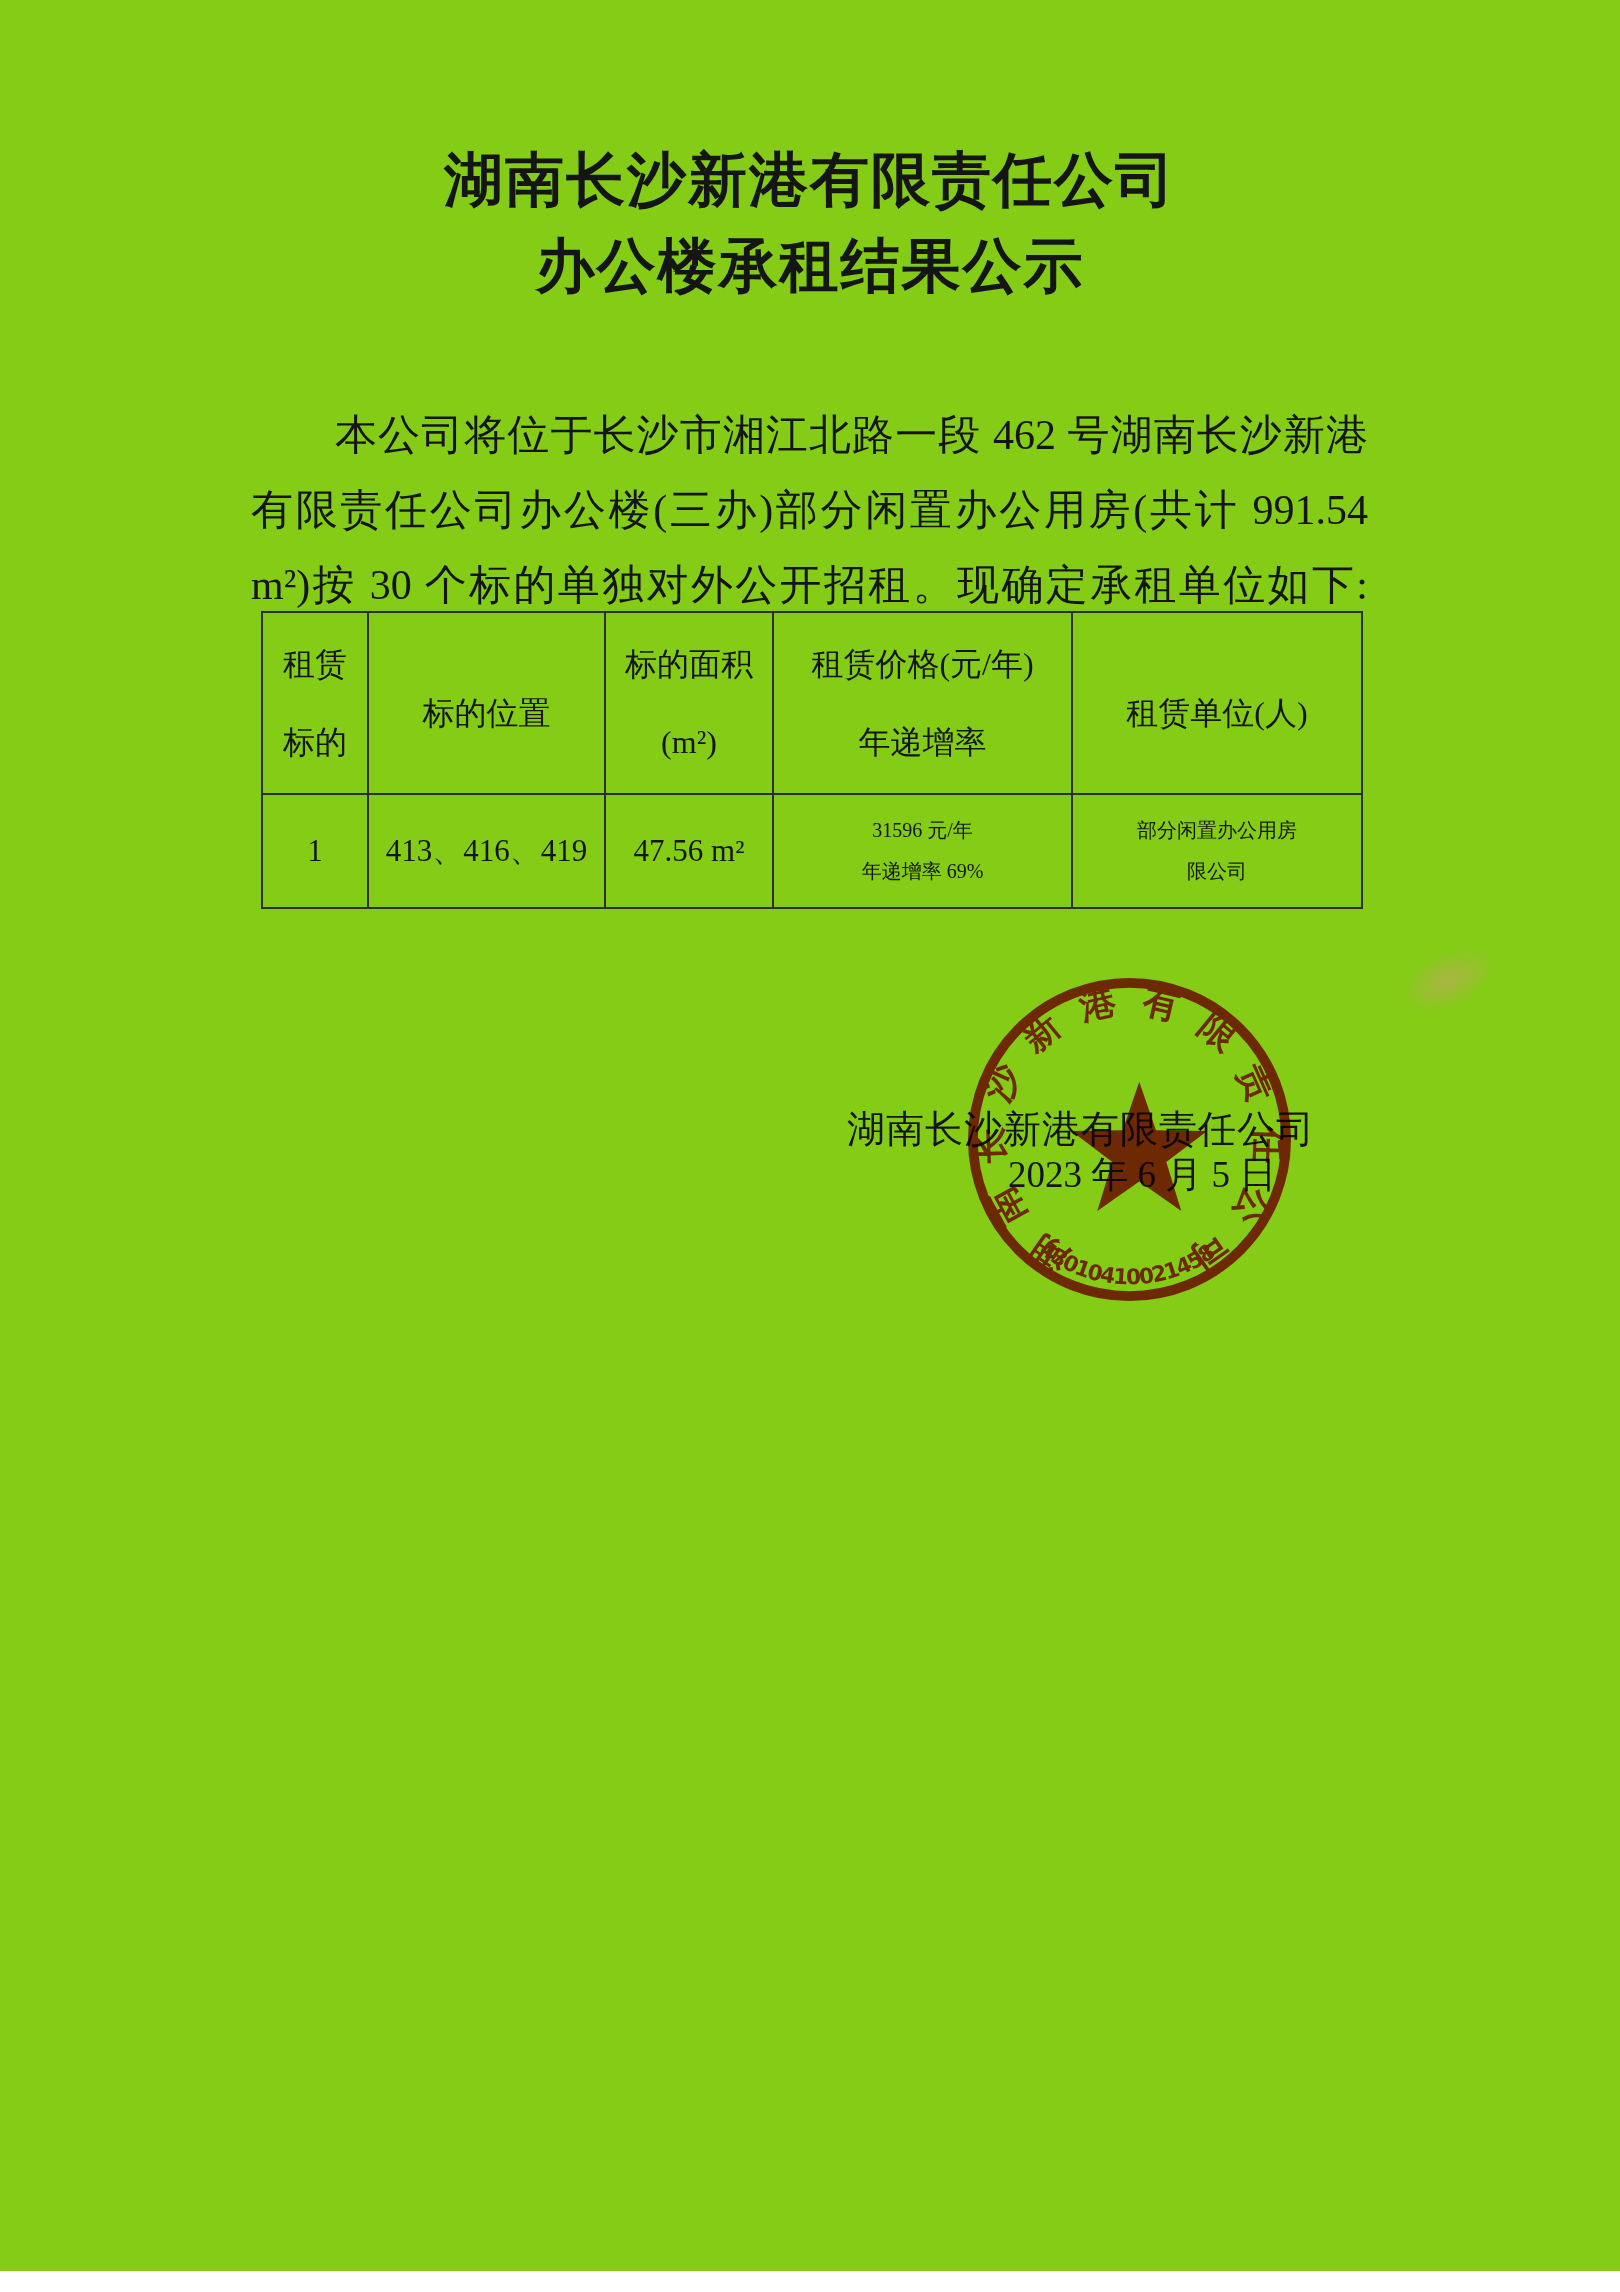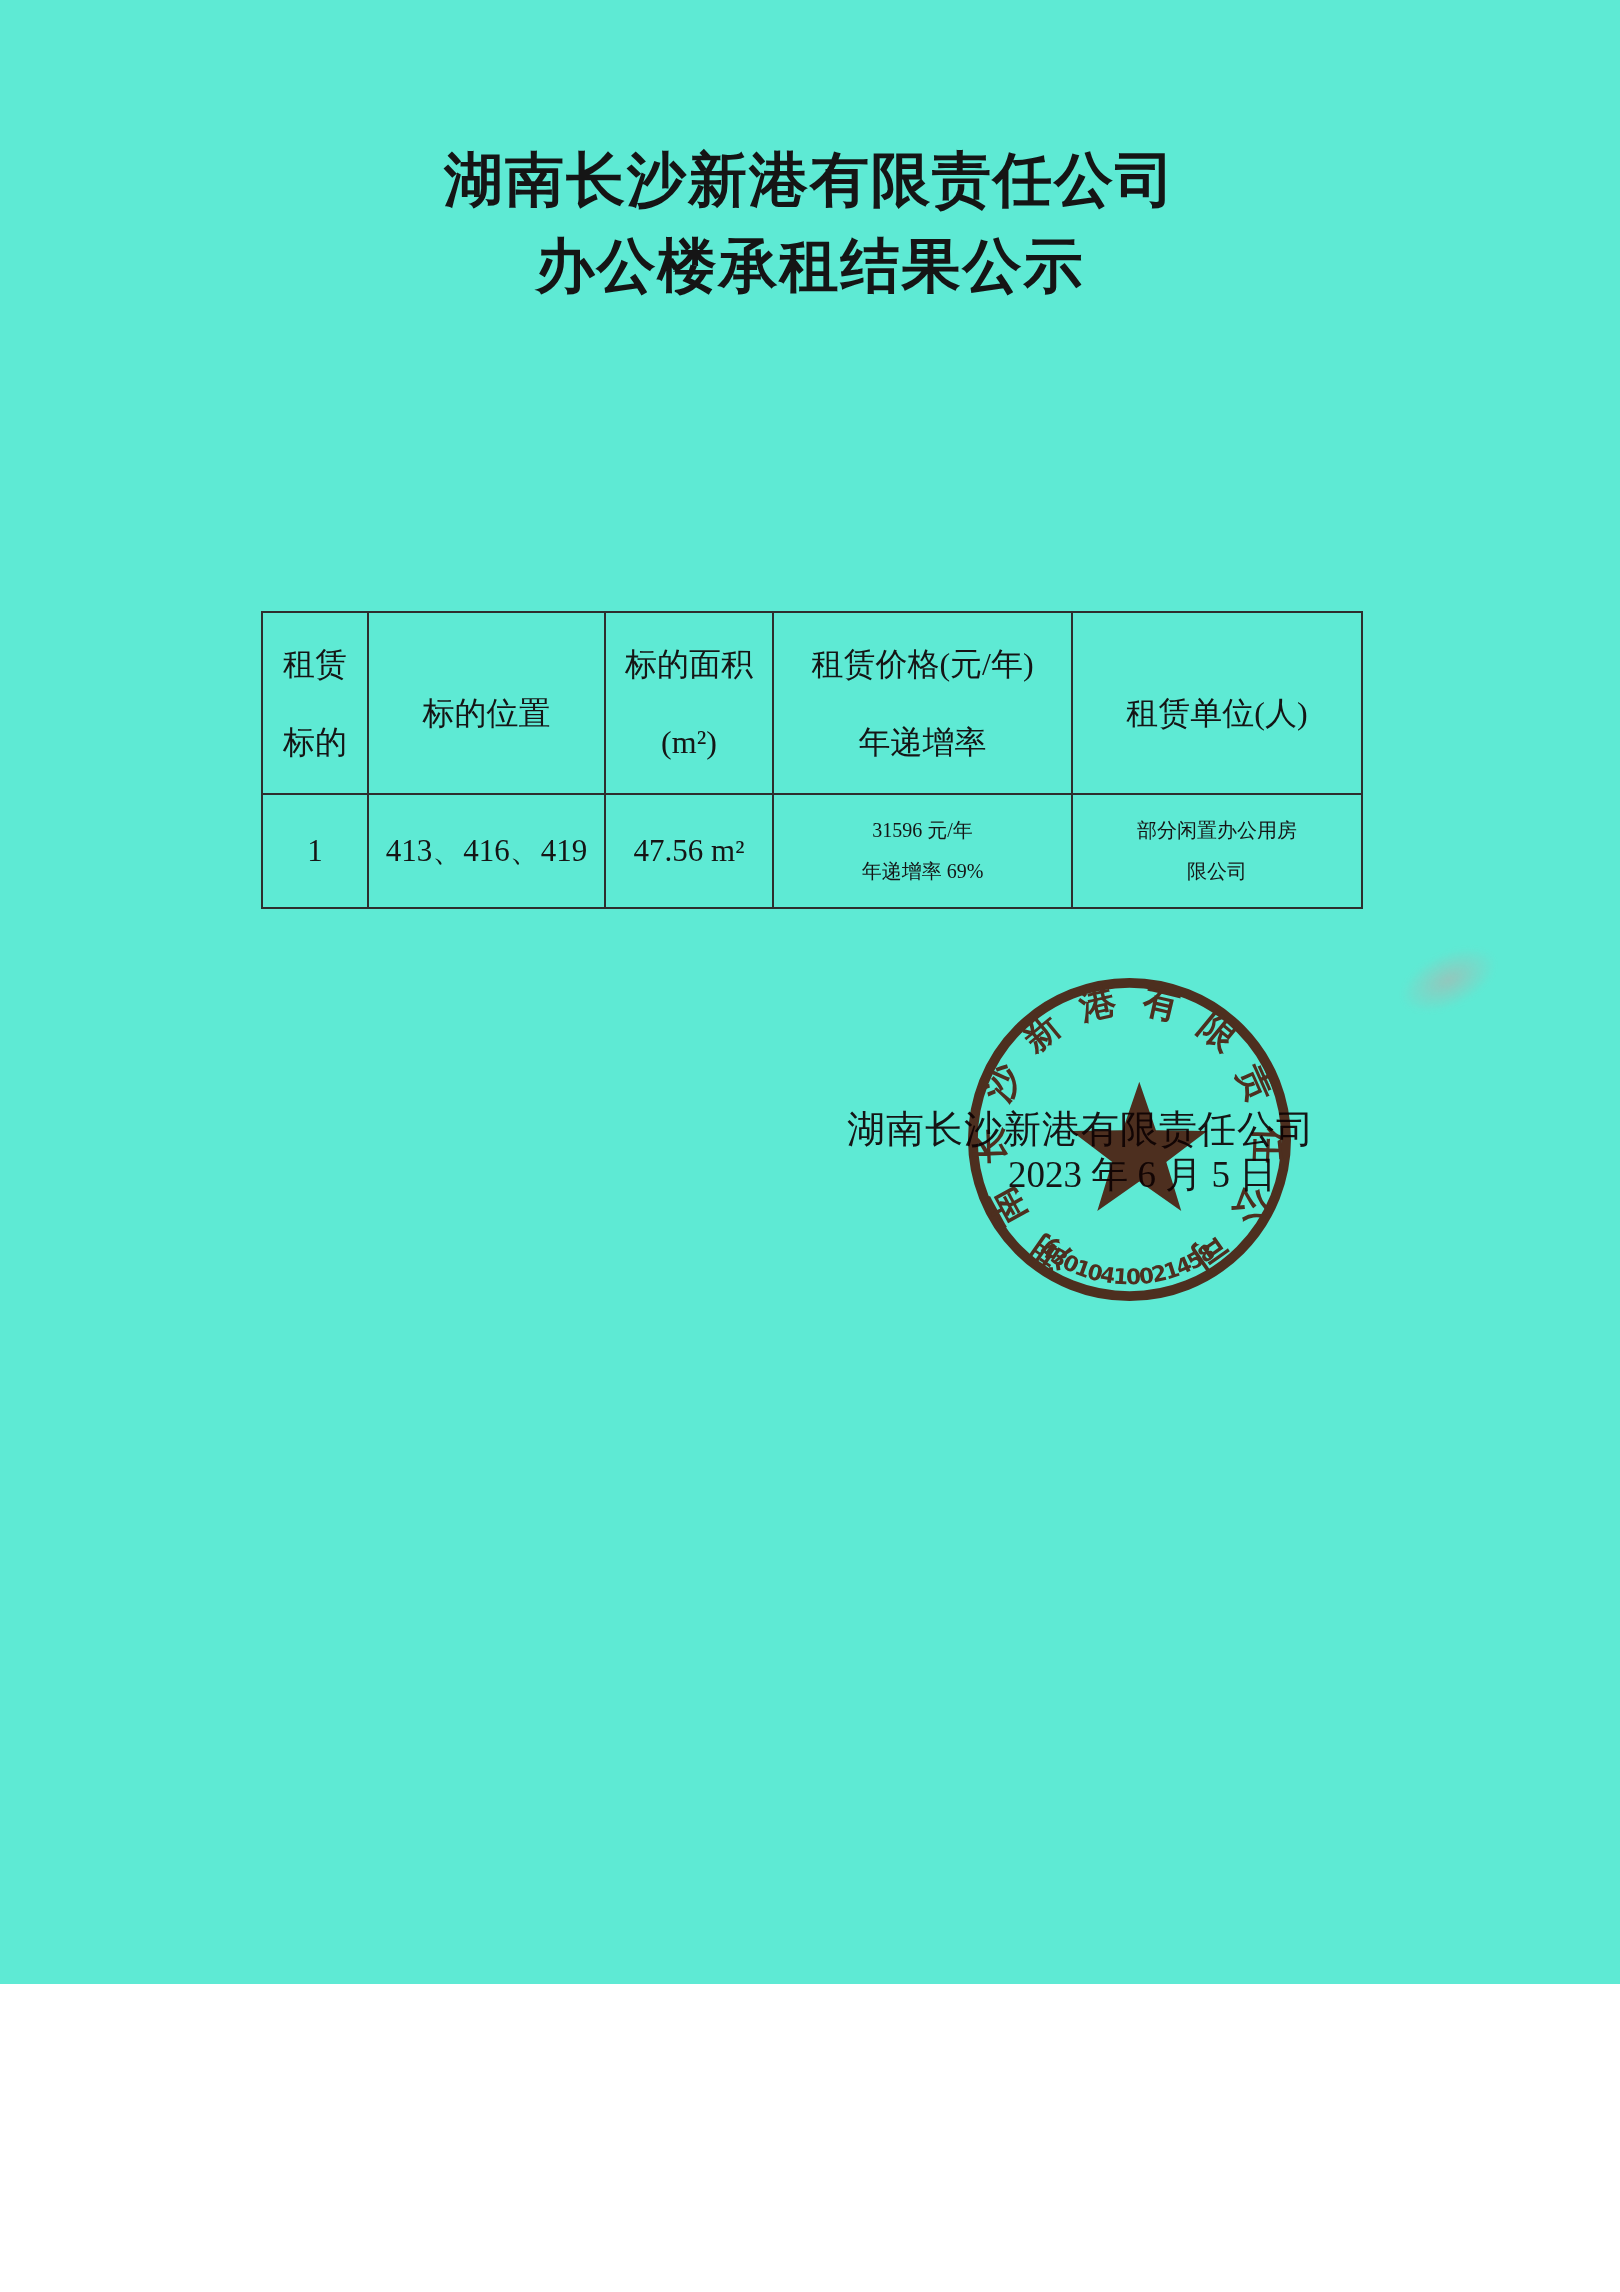--- a/index.html
+++ b/index.html
@@ -1,19 +1,19 @@
 <!DOCTYPE html>
 <html style="--seal-color: #cf2a1c;"><head>
 <meta charset="utf-8">
 <style>
   :root { --seal-color:#cf2a1c; --ink:#151515; }
   html,body { margin:0; padding:0; background:#ffffff; }
   .page {
-    position:relative; width:1620px; height:1984px;
-    background:#5eead4; overflow:hidden;
+    position:relative; width:1620px; height:2271px;
+    background:#84cc16; overflow:hidden;
     font-family:"Liberation Serif","DejaVu Serif",serif;
     color:var(--ink);
   }
   .doc-title {
     position:absolute; top:137px; left:0; width:100%;
     text-align:center; font-weight:bold; font-size:59px; line-height:86px;
     letter-spacing:2px;
   }
   .paragraph {
     position:absolute; top:398px; left:251px; width:1117px;
@@ -65,20 +65,25 @@
 </head>
 <body>
 
 <div class="page">
 
   <div class="doc-title">
     <div>湖南长沙新港有限责任公司</div>
     <div>办公楼承租结果公示</div>
   </div>
 
+  <div class="paragraph">
+    <div class="para-line indent">本公司将位于长沙市湘江北路一段 462 号湖南长沙新港</div>
+    <div class="para-line">有限责任公司办公楼(三办)部分闲置办公用房(共计 991.54</div>
+    <div class="para-line">m²)按 30 个标的单独对外公开招租。现确定承租单位如下:</div>
+  </div>
 
   <table class="results-table">
     <colgroup>
       <col style="width:106px">
         <col style="width:237px">
         <col style="width:168px">
       <col style="width:299px">
         <col style="width:290px">
     </colgroup>
     <tbody>

